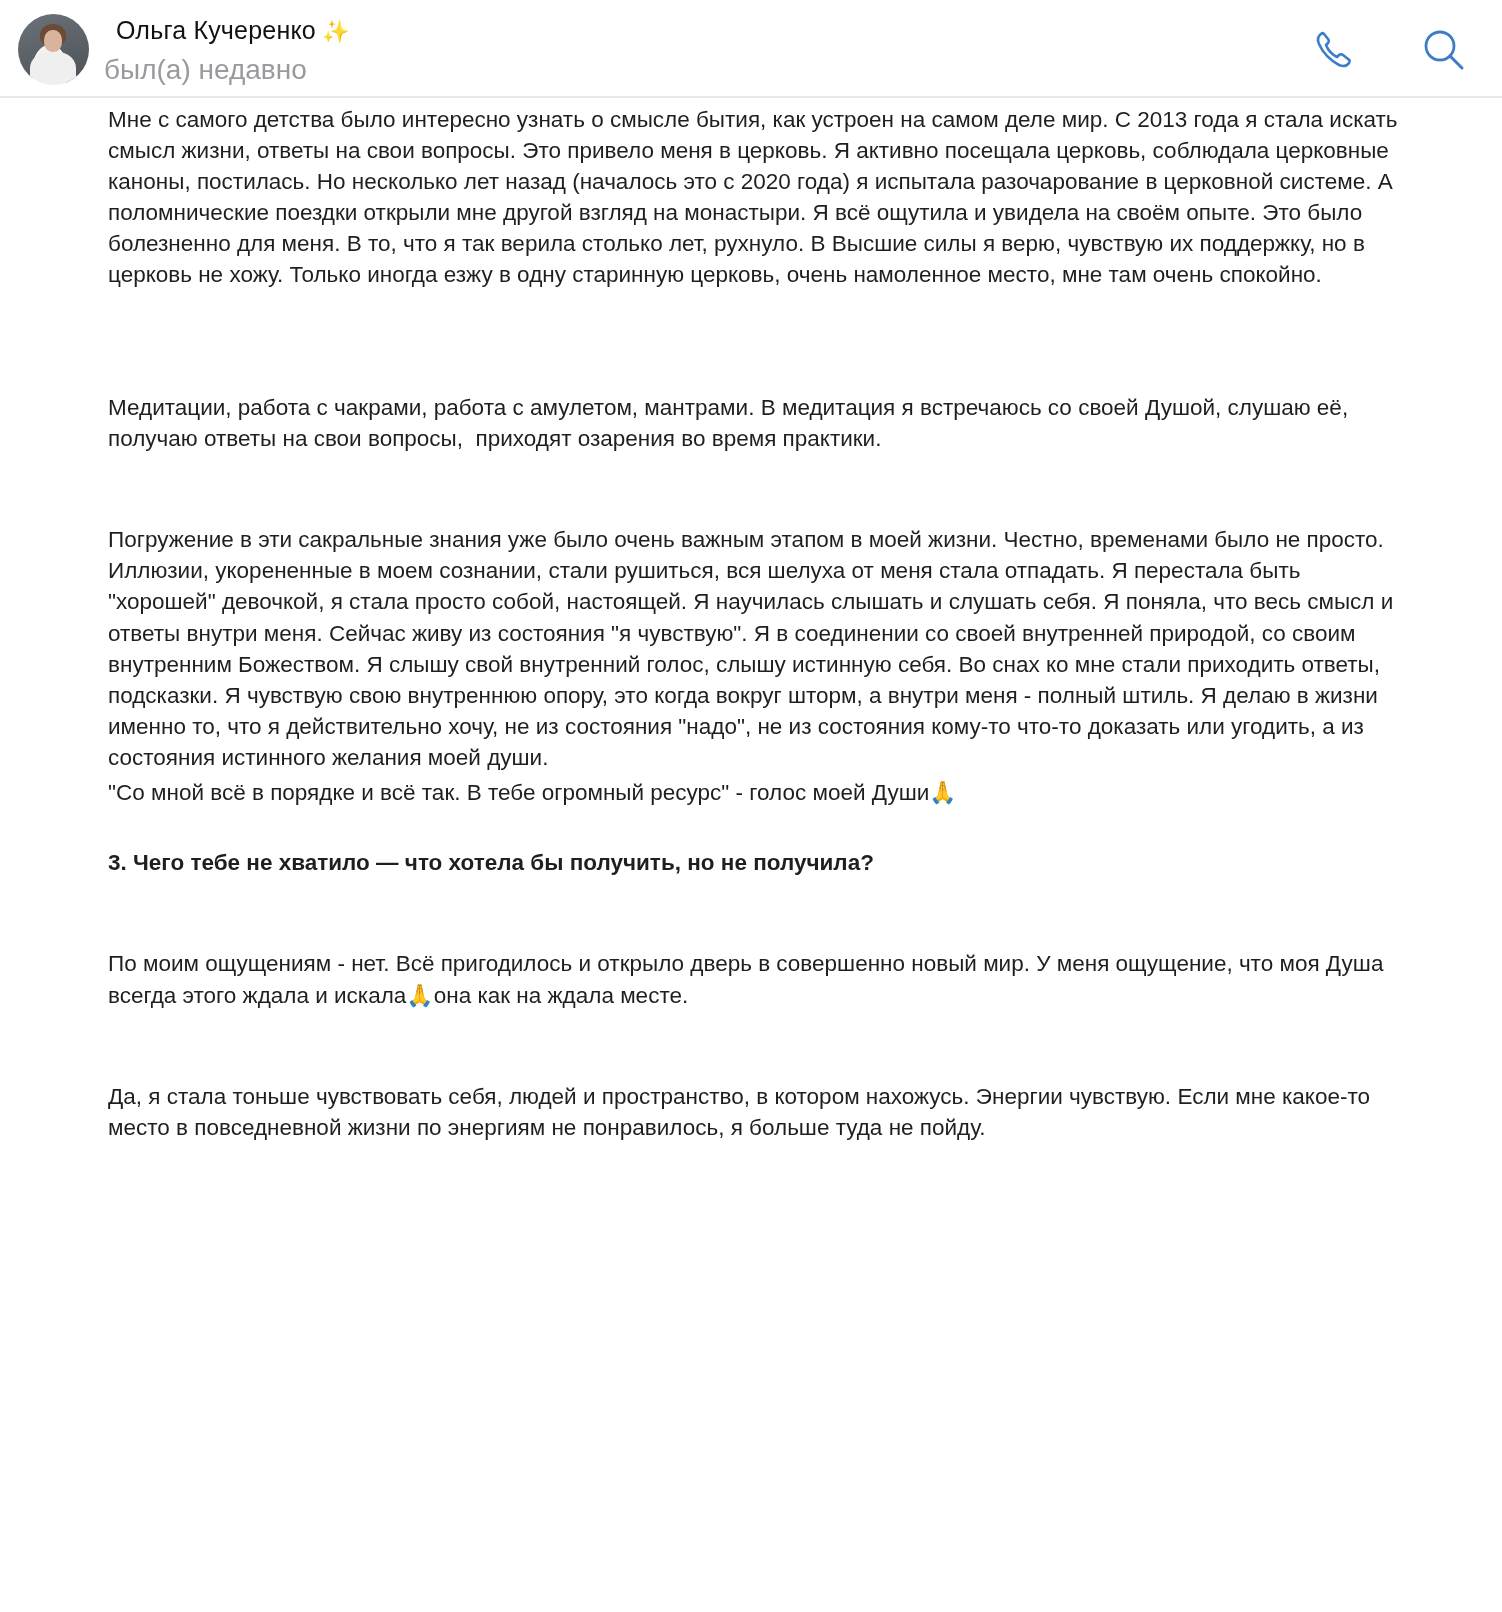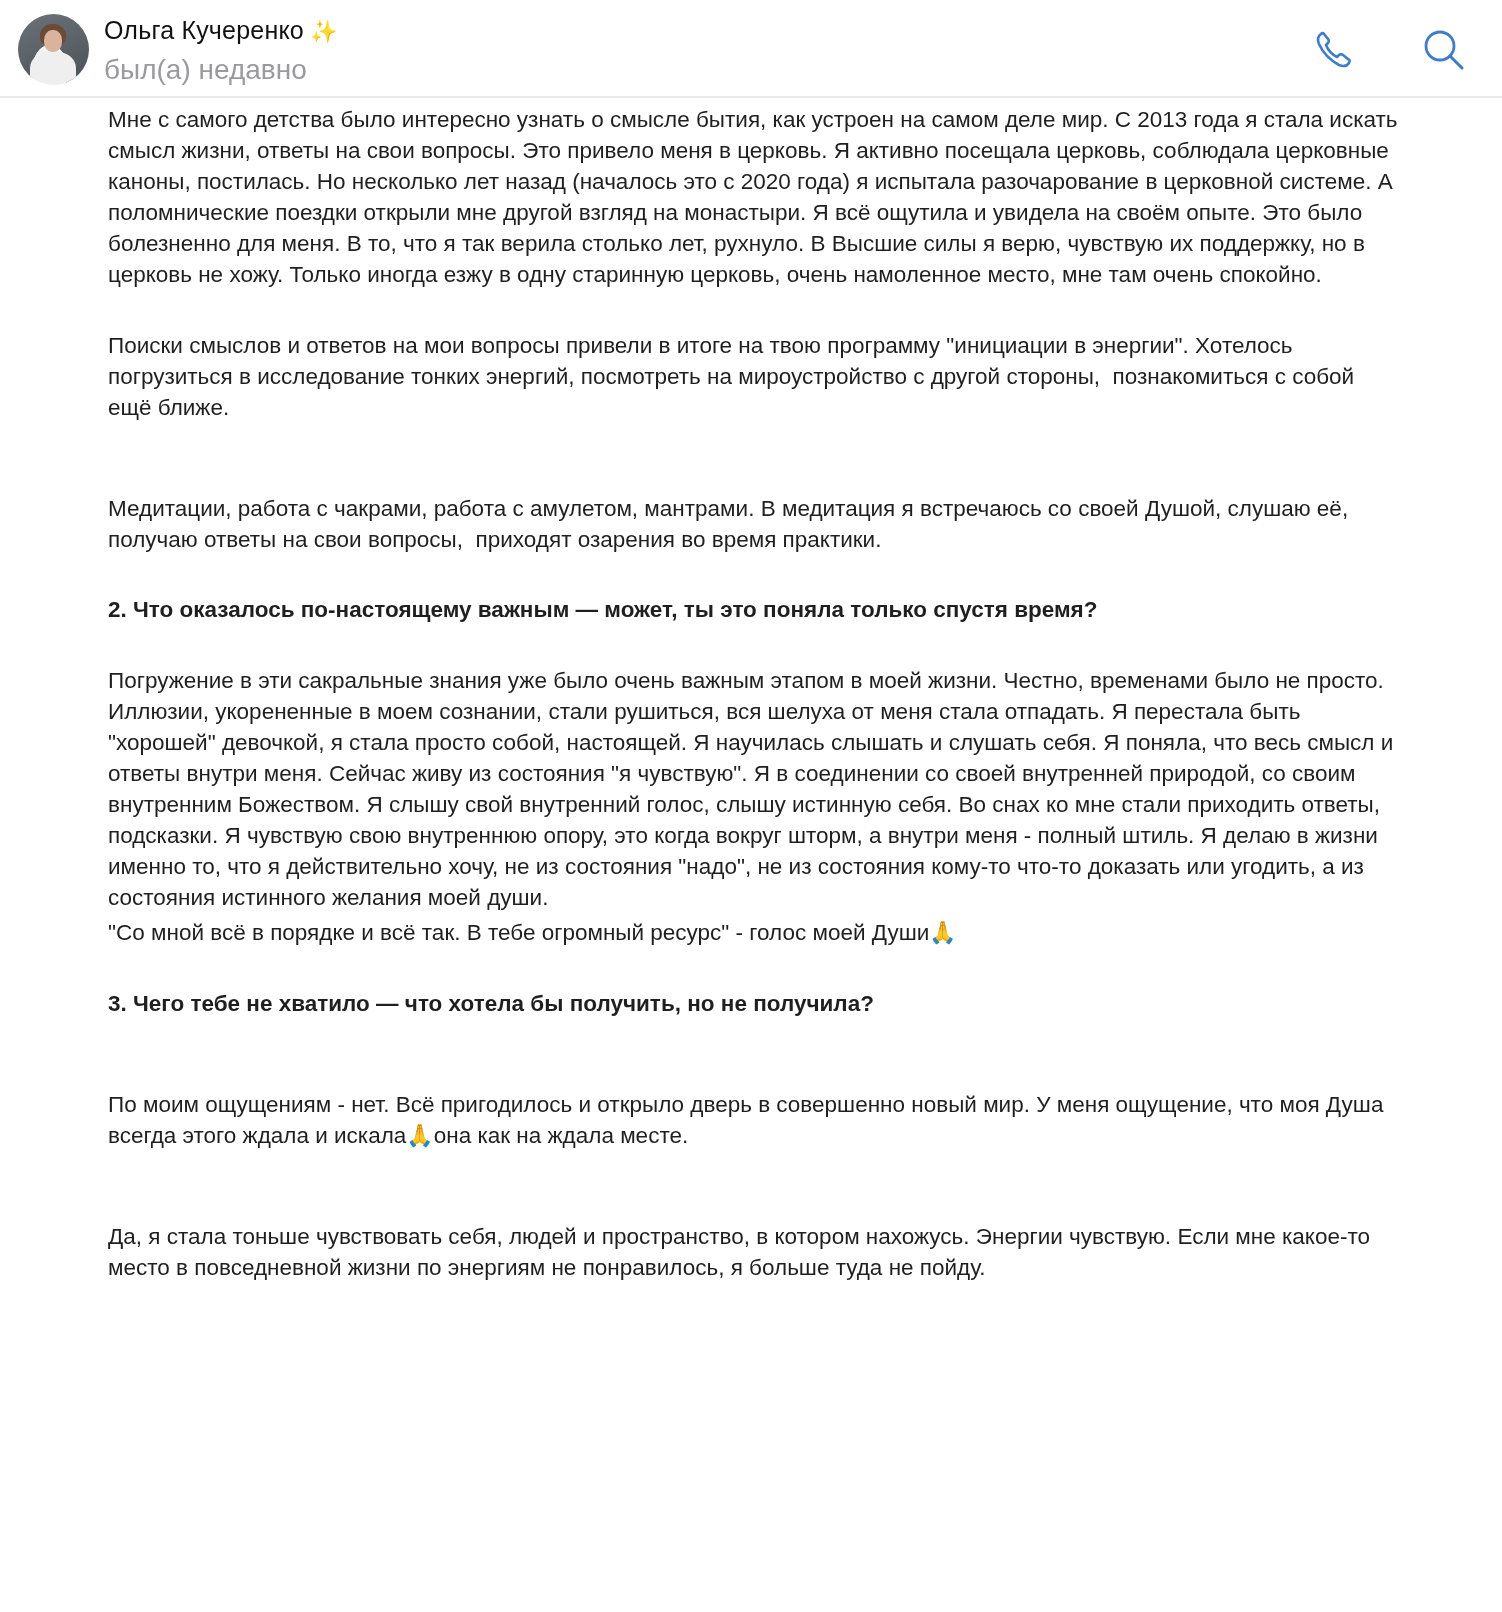--- a/index.html
+++ b/index.html
@@ -5,21 +5,21 @@
   html, body { margin: 0; padding: 0; background: #ffffff; }
   body { width: 1502px; height: 1612px; overflow: hidden; font-family: "Liberation Sans", "DejaVu Sans", sans-serif; color: #1c1c1e; }
   .header { position: relative; height: 96px; border-bottom: 2px solid #e9e9eb; background: #fff; }
   .avatar { position: absolute; left: 18px; top: 14px; width: 71px; height: 71px; border-radius: 50%;
     background: radial-gradient(circle at 45% 30%, #c8a48e 0 13%, transparent 14%),
                 radial-gradient(ellipse at 45% 80%, #f2f2f2 0 32%, transparent 33%),
                 linear-gradient(160deg, #6c7378, #4a5055); overflow: hidden; }
   .avatar .hair { position: absolute; left: 22px; top: 10px; width: 26px; height: 22px; border-radius: 50% 50% 40% 40%; background: #6b4a36; }
   .avatar .face { position: absolute; left: 26px; top: 16px; width: 18px; height: 22px; border-radius: 45%; background: #d9b39c; }
   .avatar .body { position: absolute; left: 12px; top: 38px; width: 46px; height: 40px; border-radius: 40% 40% 0 0; background: #efefef; }
-  .name { position: absolute; left: 104px; top: 16px; font-size: 25px; font-weight: 500; color: #111; letter-spacing: 0.2px; }
+  .name { position: absolute; left: 116px; top: 16px; font-size: 25px; font-weight: 500; color: #111; letter-spacing: 0.2px; }
   .sparkles { display: inline-block; margin-left: 6px; color: #f5a623; font-size: 22px; }
   .status { position: absolute; left: 104px; top: 54px; font-size: 28px; color: #9a9a9e; }
   .icon-btn { position: absolute; top: 28px; width: 44px; height: 44px; cursor: pointer; }
   .phone-btn { left: 1312px; }
   .search-btn { left: 1422px; }
   .content { position: absolute; left: 104px; top: 100px; width: 1300px; font-size: 22.5px; line-height: 31.1px; color: #1f1f1f; }
   .content p { margin: 4px; white-space: pre-wrap; }
   .gap { height: 31.1px; }
   .q { font-weight: bold; }
   .emoji { font-size: 22px; }
@@ -47,26 +47,24 @@
     <svg width="44" height="44" viewBox="0 0 44 44">
       <circle cx="18" cy="18" r="14" fill="none" stroke="#3e7cc8" stroke-width="2.8"></circle>
       <line x1="28" y1="28" x2="40" y2="40" stroke="#3e7cc8" stroke-width="3" stroke-linecap="round"></line>
     </svg>
   </div>
 </div>
 
 <div class="content">
   <p>Мне с самого детства было интересно узнать о смысле бытия, как устроен на самом деле мир. С 2013 года я стала искать смысл жизни, ответы на свои вопросы. Это привело меня в церковь. Я активно посещала церковь, соблюдала церковные каноны, постилась. Но несколько лет назад (началось это с 2020 года) я испытала разочарование в церковной системе. А поломнические поездки открыли мне другой взгляд на монастыри. Я всё ощутила и увидела на своём опыте. Это было болезненно для меня. В то, что я так верила столько лет, рухнуло. В Высшие силы я верю, чувствую их поддержку, но в церковь не хожу. Только иногда езжу в одну старинную церковь, очень намоленное место, мне там очень спокойно.</p>
   <div class="gap"></div>
-  <p>Поиски смыслов и ответов на мои вопросы привели в итоге на твою программу "инициации в энергии". Хотелось погрузиться в исследование тонких энергий, посмотреть на мироустройство с другой стороны,  познакомиться с собой ещё ближе.</p>
   <div class="gap"></div>
   <div class="gap"></div>
   <p>Медитации, работа с чакрами, работа с амулетом, мантрами. В медитация я встречаюсь со своей Душой, слушаю её, получаю ответы на свои вопросы,  приходят озарения во время практики.</p>
   <div class="gap"></div>
-  <p class="q">2. Что оказалось по-настоящему важным — может, ты это поняла только спустя время?</p>
   <div class="gap"></div>
   <p>Погружение в эти сакральные знания уже было очень важным этапом в моей жизни. Честно, временами было не просто. Иллюзии, укорененные в моем сознании, стали рушиться, вся шелуха от меня стала отпадать. Я перестала быть "хорошей" девочкой, я стала просто собой, настоящей. Я научилась слышать и слушать себя. Я поняла, что весь смысл и ответы внутри меня. Сейчас живу из состояния "я чувствую". Я в соединении со своей внутренней природой, со своим внутренним Божеством. Я слышу свой внутренний голос, слышу истинную себя. Во снах ко мне стали приходить ответы, подсказки. Я чувствую свою внутреннюю опору, это когда вокруг шторм, а внутри меня - полный штиль. Я делаю в жизни именно то, что я действительно хочу, не из состояния "надо", не из состояния кому-то что-то доказать или угодить, а из состояния истинного желания моей души.</p>
   <p><span>"Со мной всё в порядке и всё так. В тебе огромный ресурс" - голос моей Души</span><span class="emoji">🙏</span></p>
   <div class="gap"></div>
   <p class="q">3. Чего тебе не хватило — что хотела бы получить, но не получила?</p>
   <div class="gap"></div>
   <div class="gap"></div>
   <p><span>По моим ощущениям - нет. Всё пригодилось и открыло дверь в совершенно новый мир. У меня ощущение, что моя Душа всегда этого ждала и искала</span><span class="emoji">🙏</span><span>она как на ждала месте.</span></p>
   <div class="gap"></div>
   <div class="gap"></div>

